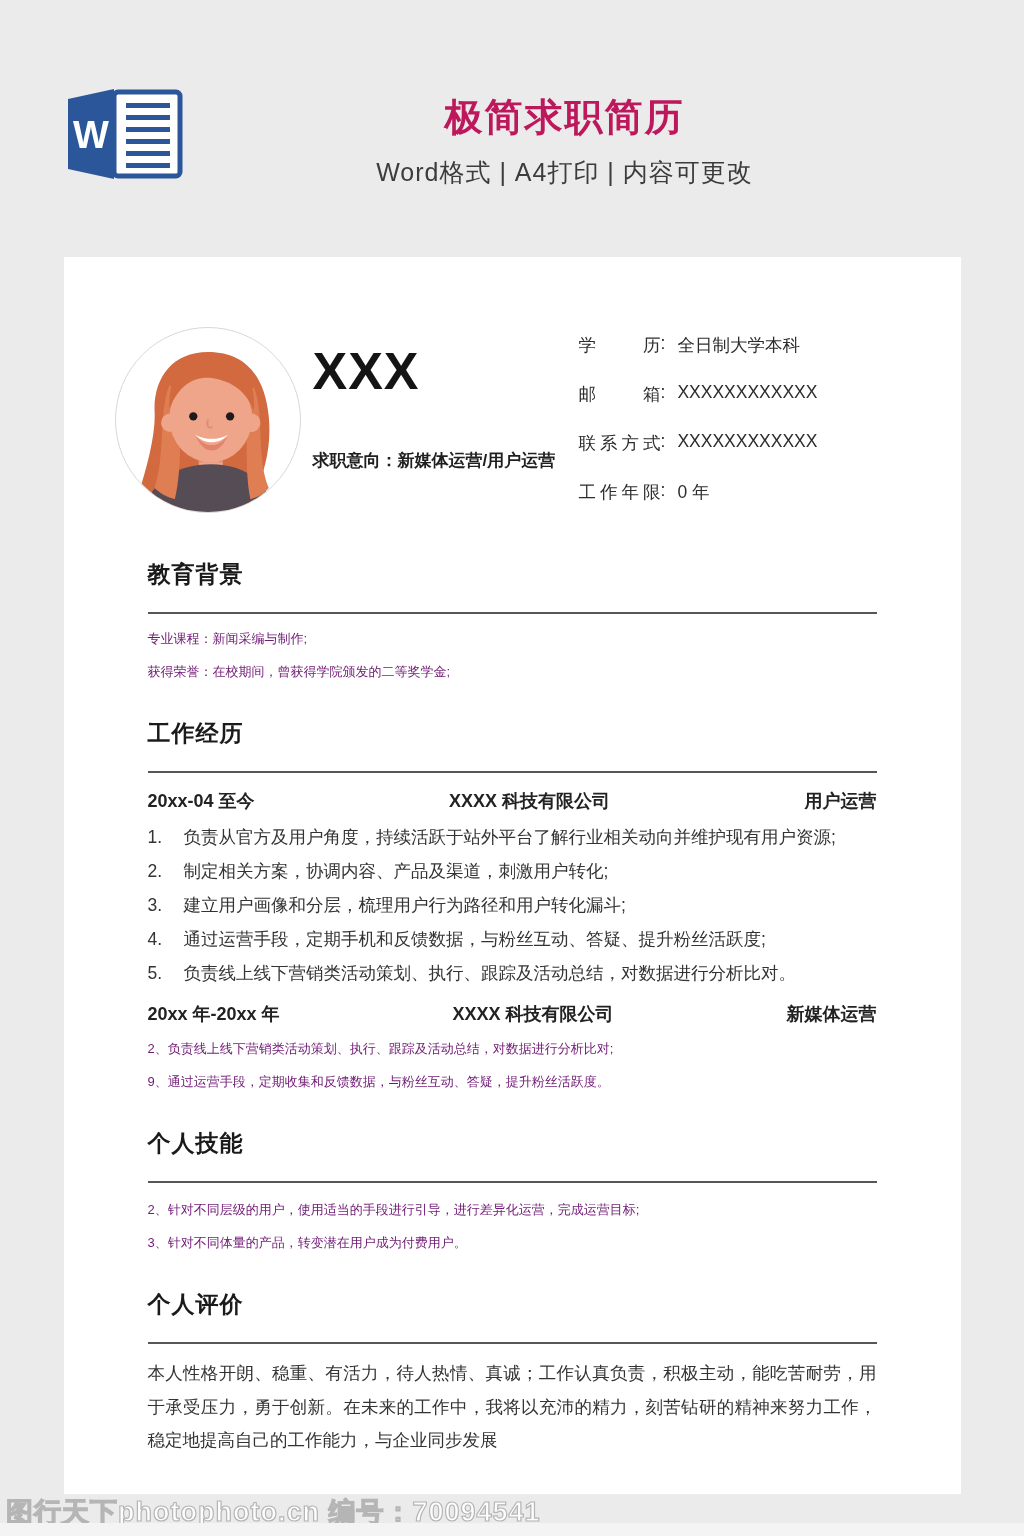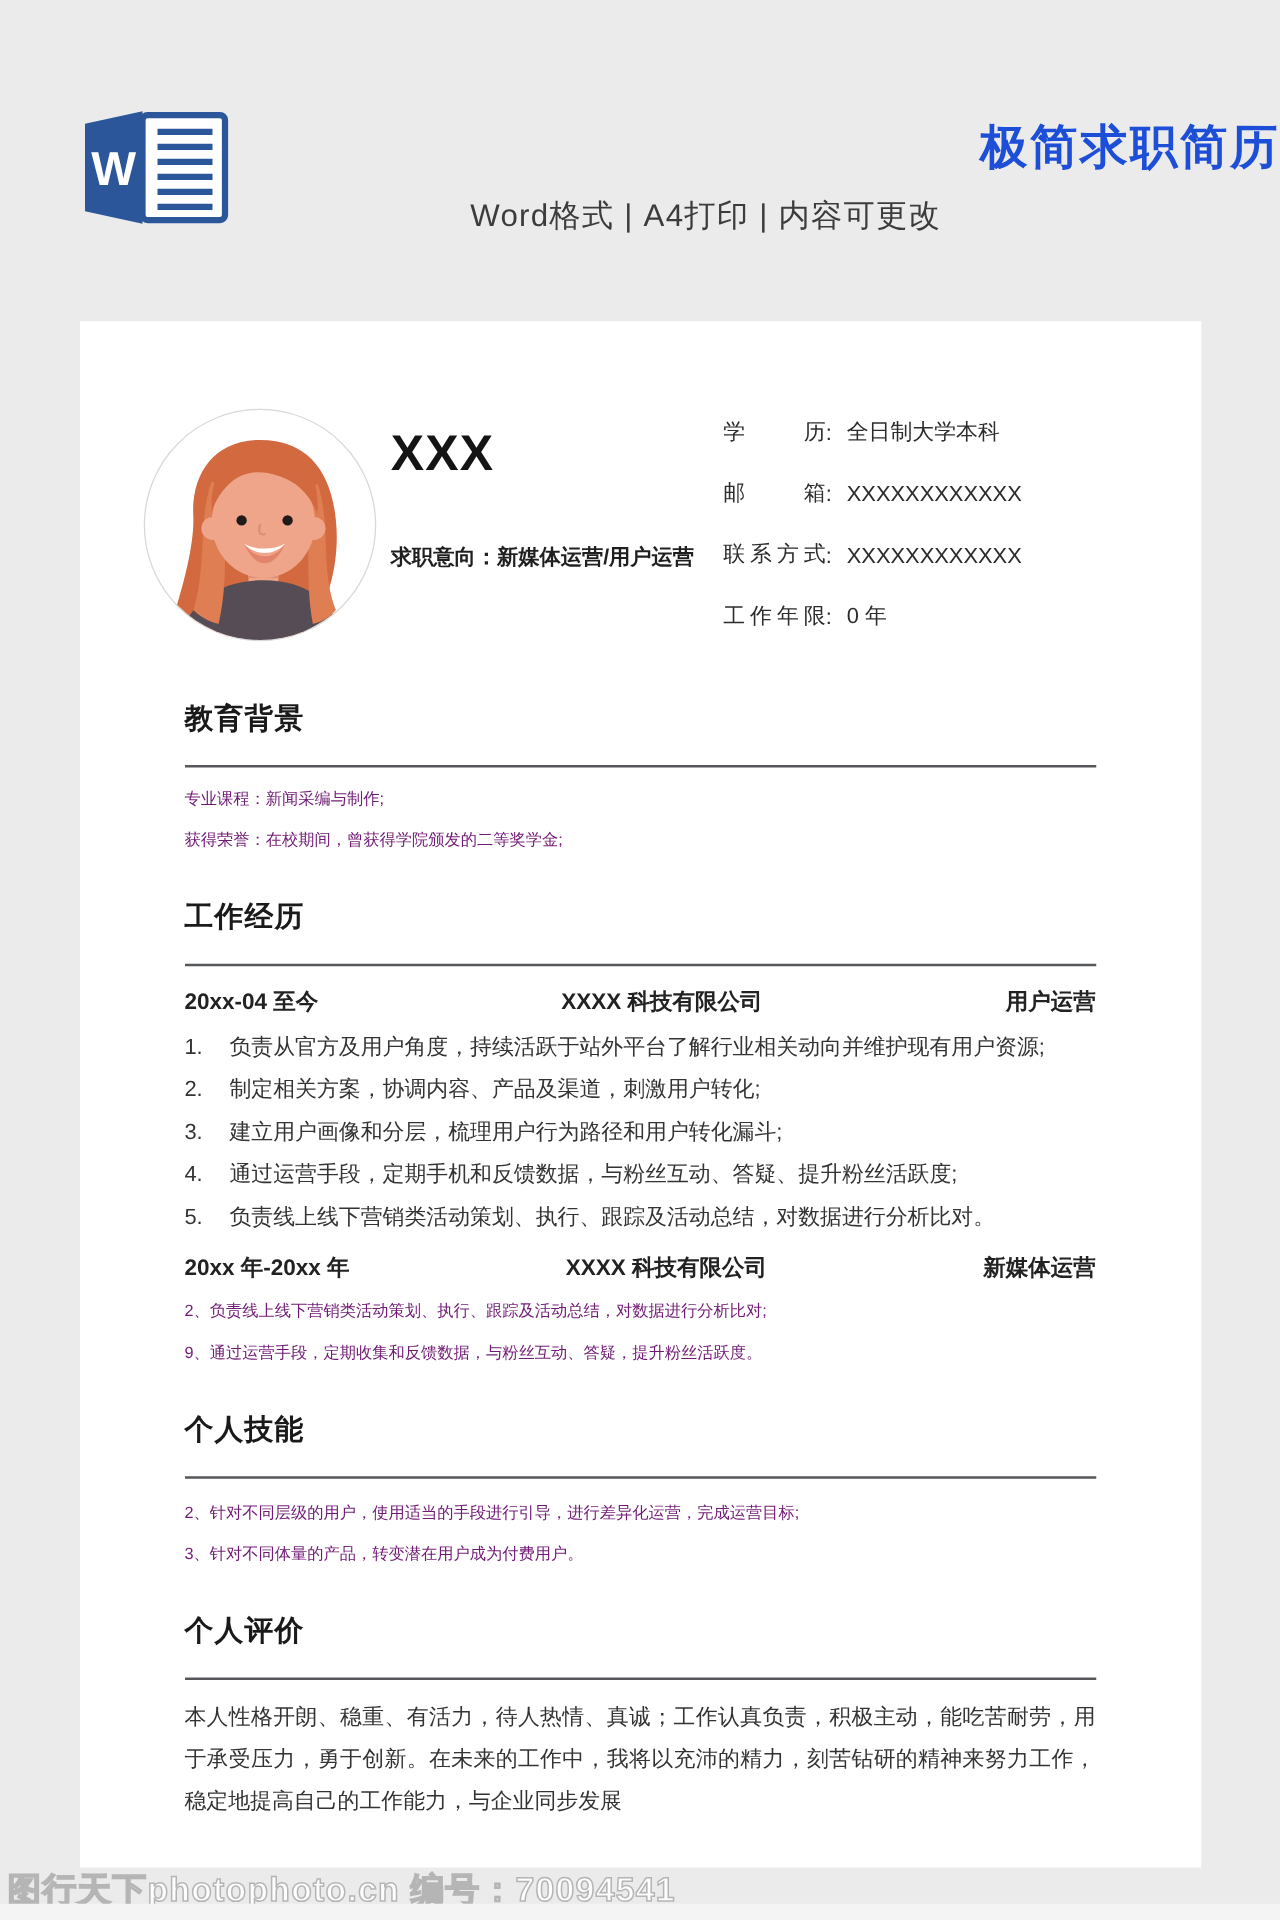--- a/index.html
+++ b/index.html
@@ -7,45 +7,45 @@
     width:1024px;height:1536px;
     background:#ebebeb;
     font-family:"Liberation Sans","DejaVu Sans",sans-serif;
     position:relative;overflow:hidden;
     color:#333;
   }
   
   .header{position:relative;height:257px;}
   .word-icon{position:absolute;left:62px;top:86px;width:126px;height:96px;}
   .header-title{
-    text-align:right;padding-top:92px;margin-left:105px;
-    font-size:38px;font-weight:bold;color:#1d4ed8;letter-spacing:2px;
+    text-align:center;padding-top:92px;margin-left:105px;
+    font-size:38px;font-weight:bold;color:#be185d;letter-spacing:2px;
   }
   .header-subtitle{
     text-align:center;margin-left:105px;margin-top:13px;
     font-size:25px;color:#3c3c3c;font-weight:500;letter-spacing:1px;
   }
   
   .card{
     width:897px;height:1237px;margin:0 auto;background:#ffffff;
     padding:70px 84px 0;box-sizing:border-box;overflow:hidden;
   }
   
   .profile{display:flex;align-items:flex-start;}
   .avatar{
     width:184px;height:184px;border-radius:50%;
     border:1px solid #d8d8d8;overflow:hidden;flex:none;
     margin-left:-33px;background:#fff;
   }
   .avatar svg{display:block;width:100%;height:100%;}
   .profile-main{flex:1;padding-left:12px;padding-top:14px;}
-  .name{font-size:40px;font-weight:600;color:#141414;letter-spacing:1px;}
+  .name{font-size:52px;font-weight:600;color:#141414;letter-spacing:1px;}
   .intent{margin-top:48px;font-size:17px;font-weight:bold;color:#1f1f1f;}
   .profile-info{width:298px;flex:none;padding-top:6px;font-size:17.5px;color:#2c2c2c;}
-  .info-row{display:flex;margin-bottom:25px;align-items:flex-end;}
+  .info-row{display:flex;margin-bottom:25px;align-items:flex-start;}
   .info-label{display:inline-block;width:82px;text-align:justify;text-align-last:justify;flex:none;}
   .info-colon{flex:none;}
   .info-value{margin-left:12px;}
   
   .section{margin-top:30px;}
   .section-title{
     font-size:23px;font-weight:bold;color:#1a1a1a;margin:0;
     padding-bottom:22px;border-bottom:2px solid #55575a;letter-spacing:1px;
   }
   .meta-row{

